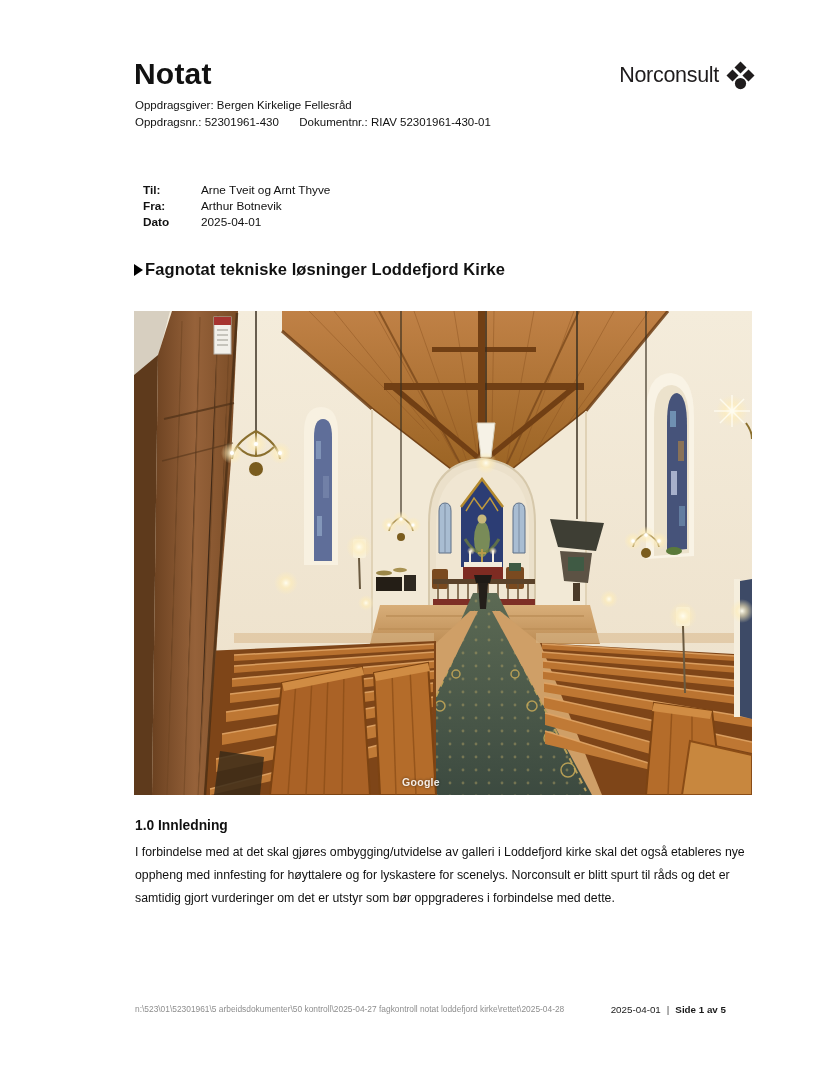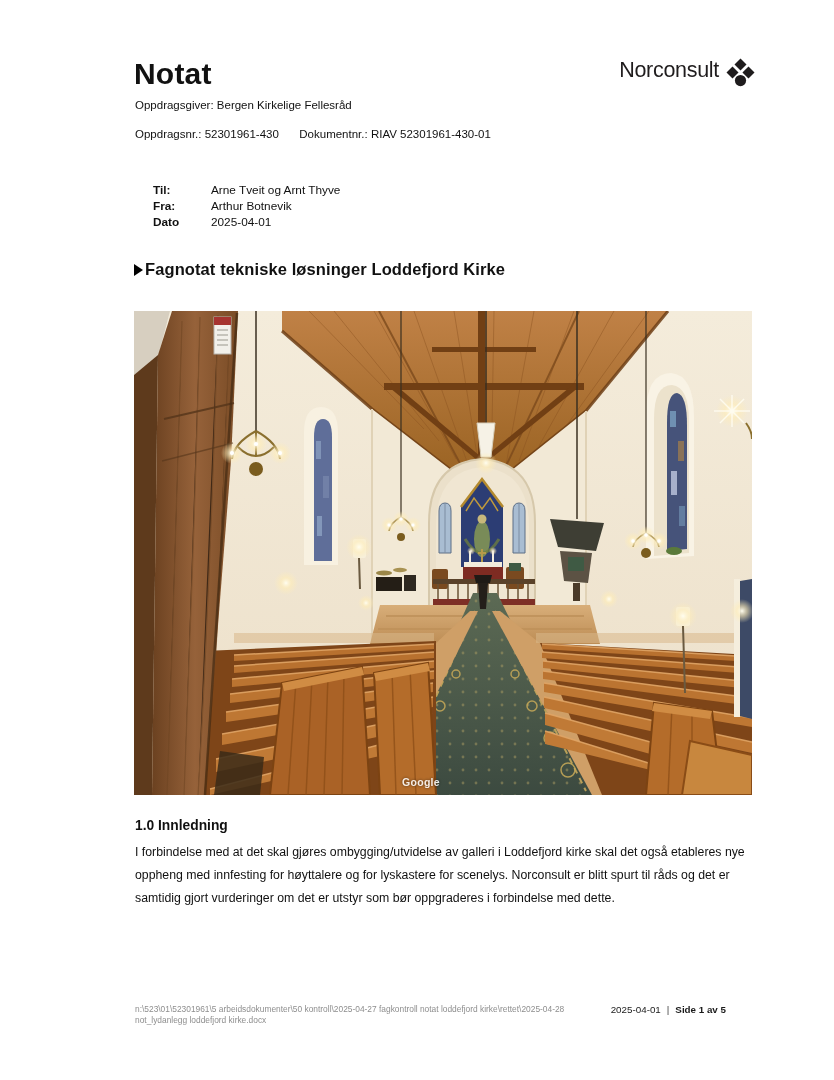--- a/index.html
+++ b/index.html
@@ -7,25 +7,25 @@
     width:834px;height:1080px;background:#ffffff;position:relative;
     font-family:"Liberation Sans",sans-serif;color:#111;
     -webkit-font-smoothing:antialiased;overflow:hidden;
   }
   .abs{position:absolute;margin-left:27px;}
   
   .doc-title{left:107px;top:57px;font-size:30px;font-weight:bold;letter-spacing:.2px;}
   .hline{left:108px;font-size:11.5px;white-space:nowrap;}
   .hline .b{font-weight:normal;}
   .hline .gap{display:inline-block;width:14px;}
-  .logo{left:588px;top:58px;width:140px;height:34px;display:flex;justify-content:flex-end;gap:7px;}
+  .logo{left:588px;top:58px;width:140px;height:34px;display:flex;align-items:center;justify-content:flex-end;gap:7px;}
   .logo-text{font-size:21.5px;color:#1f1c1d;letter-spacing:-0.3px;}
   .logo-mark{width:29px;height:29px;display:block;}
   
-  .meta{left:126px;top:182px;font-size:11.8px;line-height:16px;}
+  .meta{left:116px;top:182px;font-size:11.8px;line-height:16px;}
   .meta-row{display:flex;}
   .meta-label{width:58px;font-weight:bold;}
   
   .main-heading{left:107px;top:260px;display:flex;align-items:center;gap:2px;}
   .tri{width:0;height:0;border-left:9px solid #000;border-top:6px solid transparent;border-bottom:6px solid transparent;}
   .main-heading-text{font-size:16.5px;font-weight:bold;letter-spacing:.1px;}
   
   .photo{left:107px;top:311px;width:618px;height:484px;overflow:hidden;background:#6d28d9;}
   .photo svg{display:block;width:618px;height:484px;}
   .watermark{position:absolute;left:268px;top:465px;font-size:10.5px;font-weight:bold;color:#ffffff;opacity:.88;text-shadow:0 0 3px rgba(0,0,0,.65);letter-spacing:.3px;}
@@ -40,21 +40,21 @@
 </style>
 </head>
 <body>
 
 <div class="abs doc-title">Notat</div>
 
 <div class="abs hline" style="top:99px;">
   <span>Oppdragsgiver:</span>
   <span class="b">Bergen Kirkelige Fellesråd</span>
 </div>
-<div class="abs hline" style="top:128px;">
+<div class="abs hline" style="top:116px;">
   <span>Oppdragsnr.:</span>
   <span class="b">52301961-430</span>
   <span class="gap"></span>
   <span>Dokumentnr.:</span>
   <span class="b">RIAV 52301961-430-01</span>
 </div>
 
 <div class="abs logo">
   <span class="logo-text">Norconsult</span>
   <svg class="logo-mark" viewBox="0 0 28 28">
@@ -419,19 +419,18 @@
     <line x1="549" y1="315" x2="551" y2="382" stroke="#6a5a40" stroke-width="2"></line>
   </svg>
   <div class="watermark">Google</div>
 </div>
 
 <div class="abs section-heading">1.0 Innledning</div>
 <div class="abs paragraph">I forbindelse med at det skal gjøres ombygging/utvidelse av galleri i Loddefjord kirke skal det også etableres nye oppheng med innfesting for høyttalere og for lyskastere for scenelys. Norconsult er blitt spurt til råds og det er samtidig gjort vurderinger om det er utstyr som bør oppgraderes i forbindelse med dette.</div>
 
 <div class="abs footer-left">
   <div>n:\523\01\52301961\5 arbeidsdokumenter\50 kontroll\2025-04-27 fagkontroll notat loddefjord kirke\rettet\2025-04-28</div>
-  <div>not_lydanlegg loddefjord kirke.docx</div>
 </div>
 <div class="abs footer-right">
   <span>2025-04-01</span>
   <span class="sep">|</span>
   <span class="pg">Side 1 av 5</span>
 </div>
 
 </body></html>

